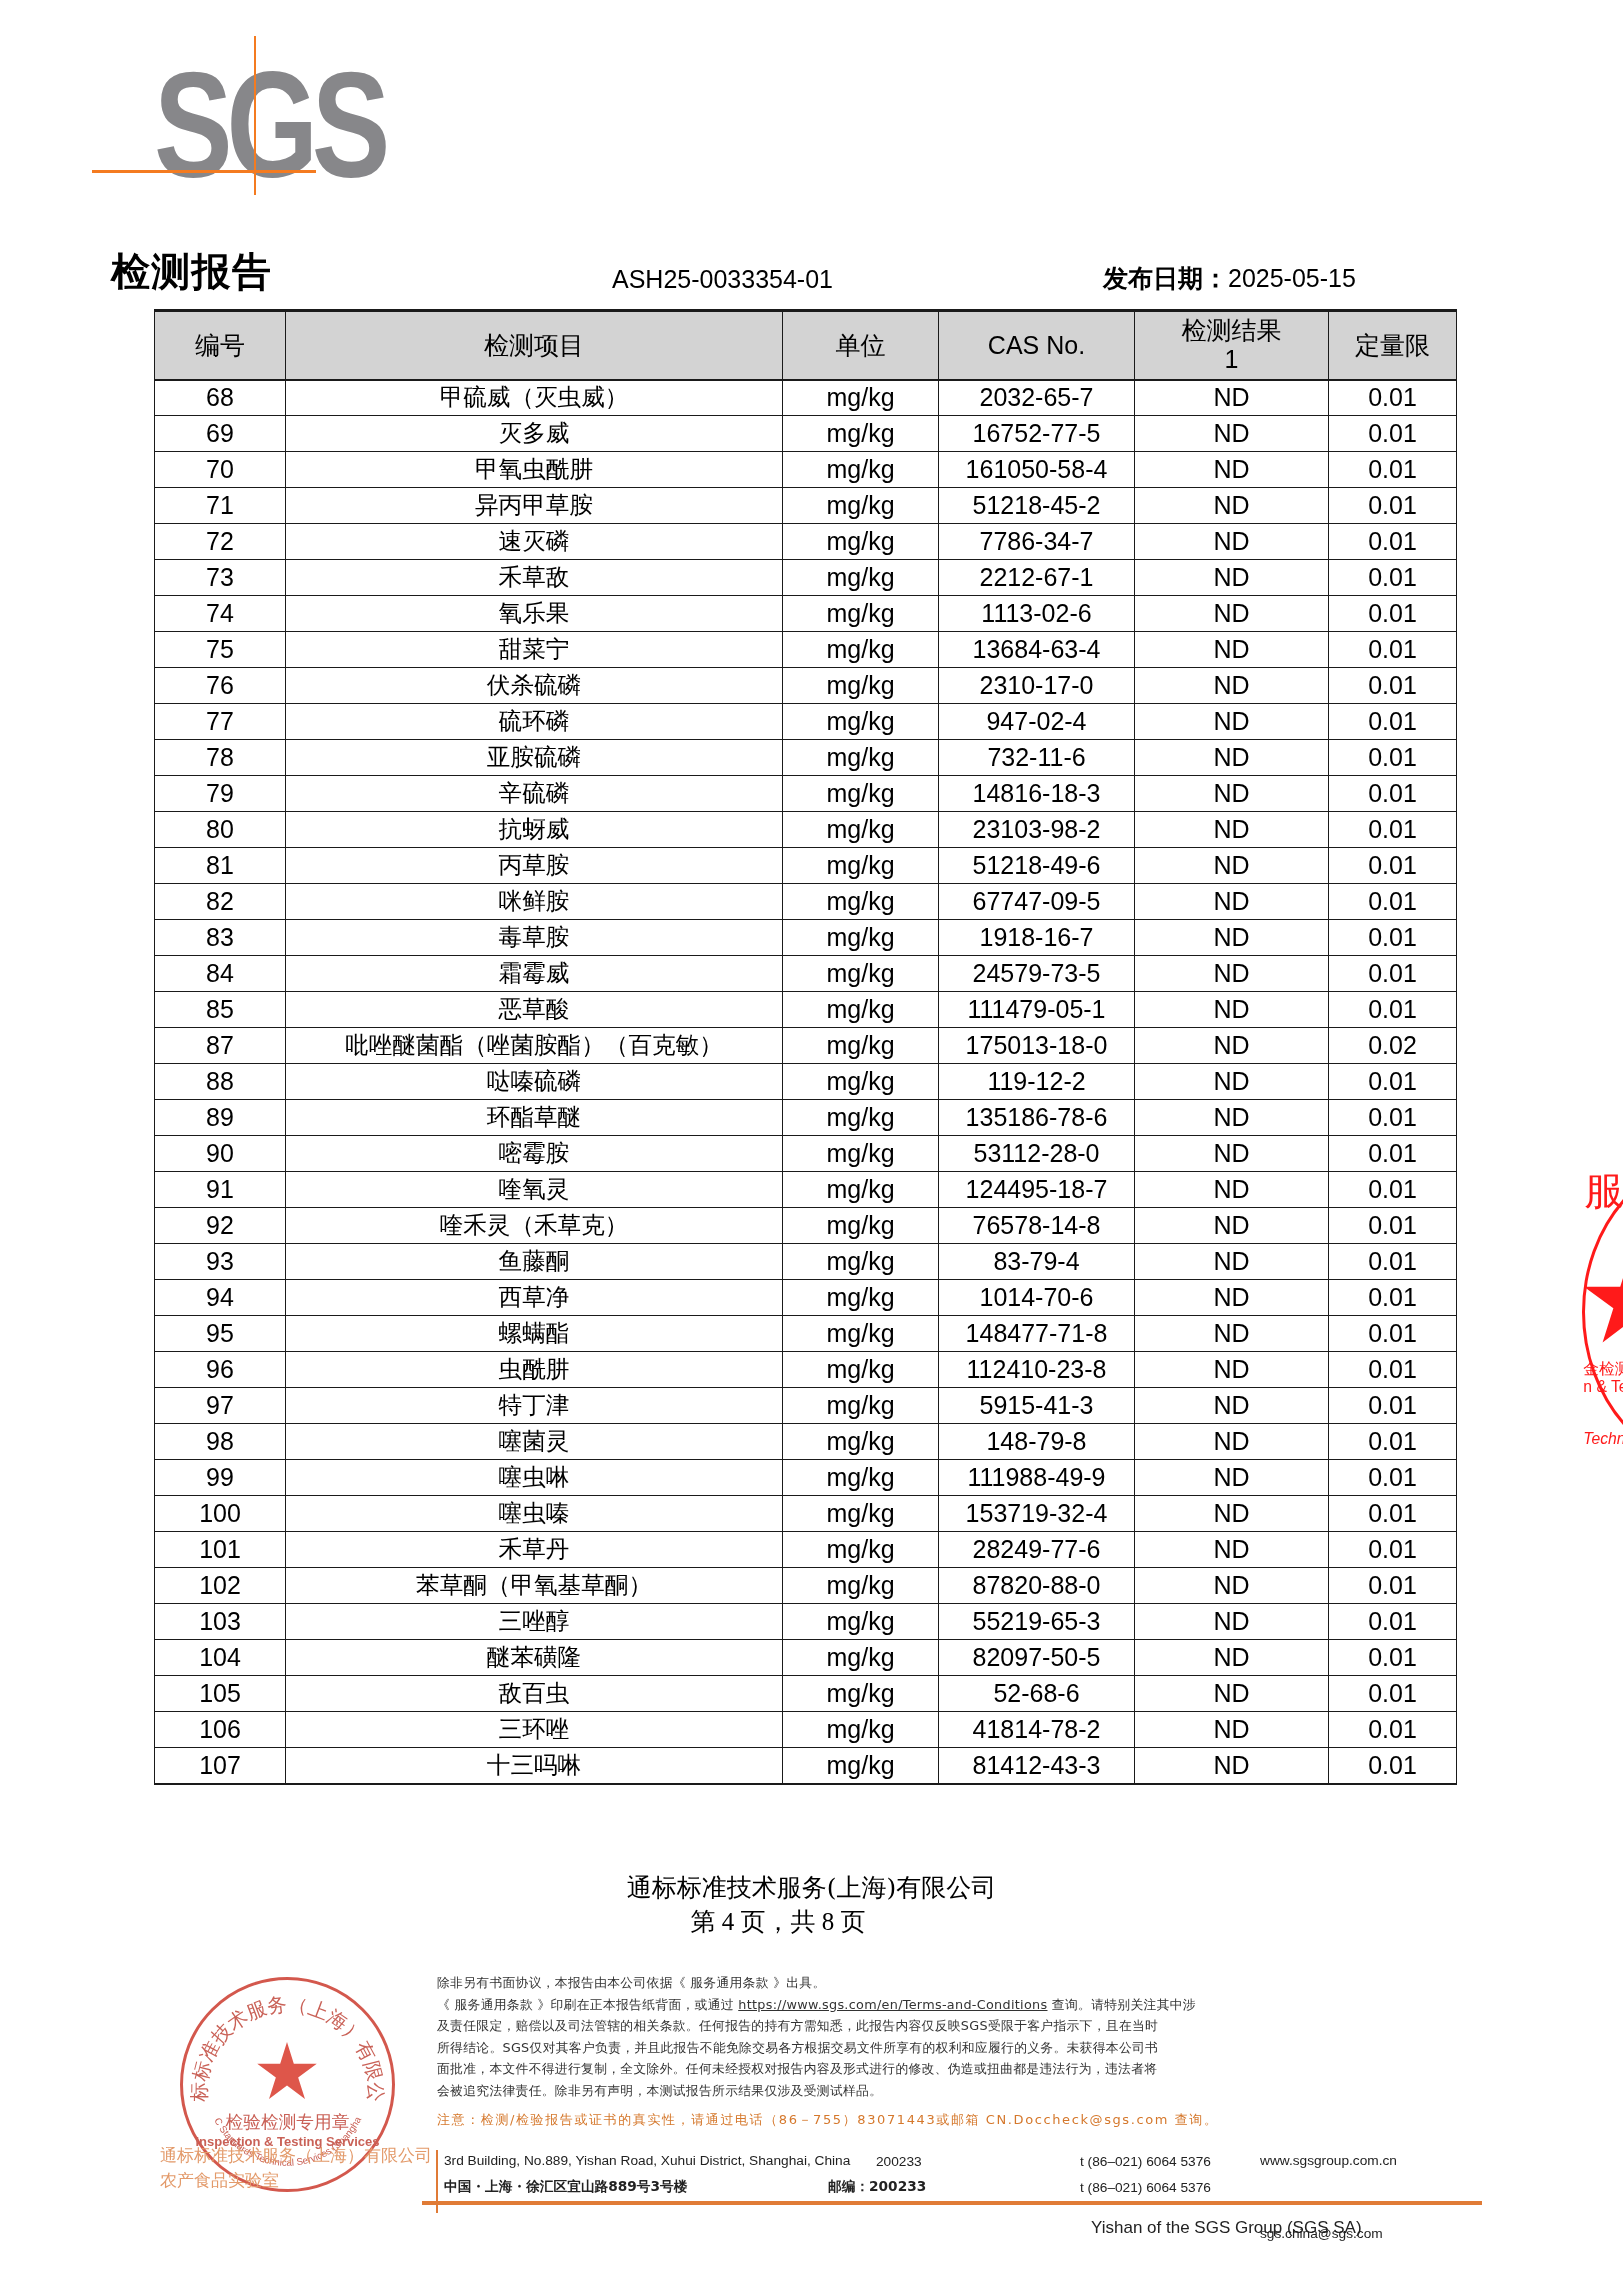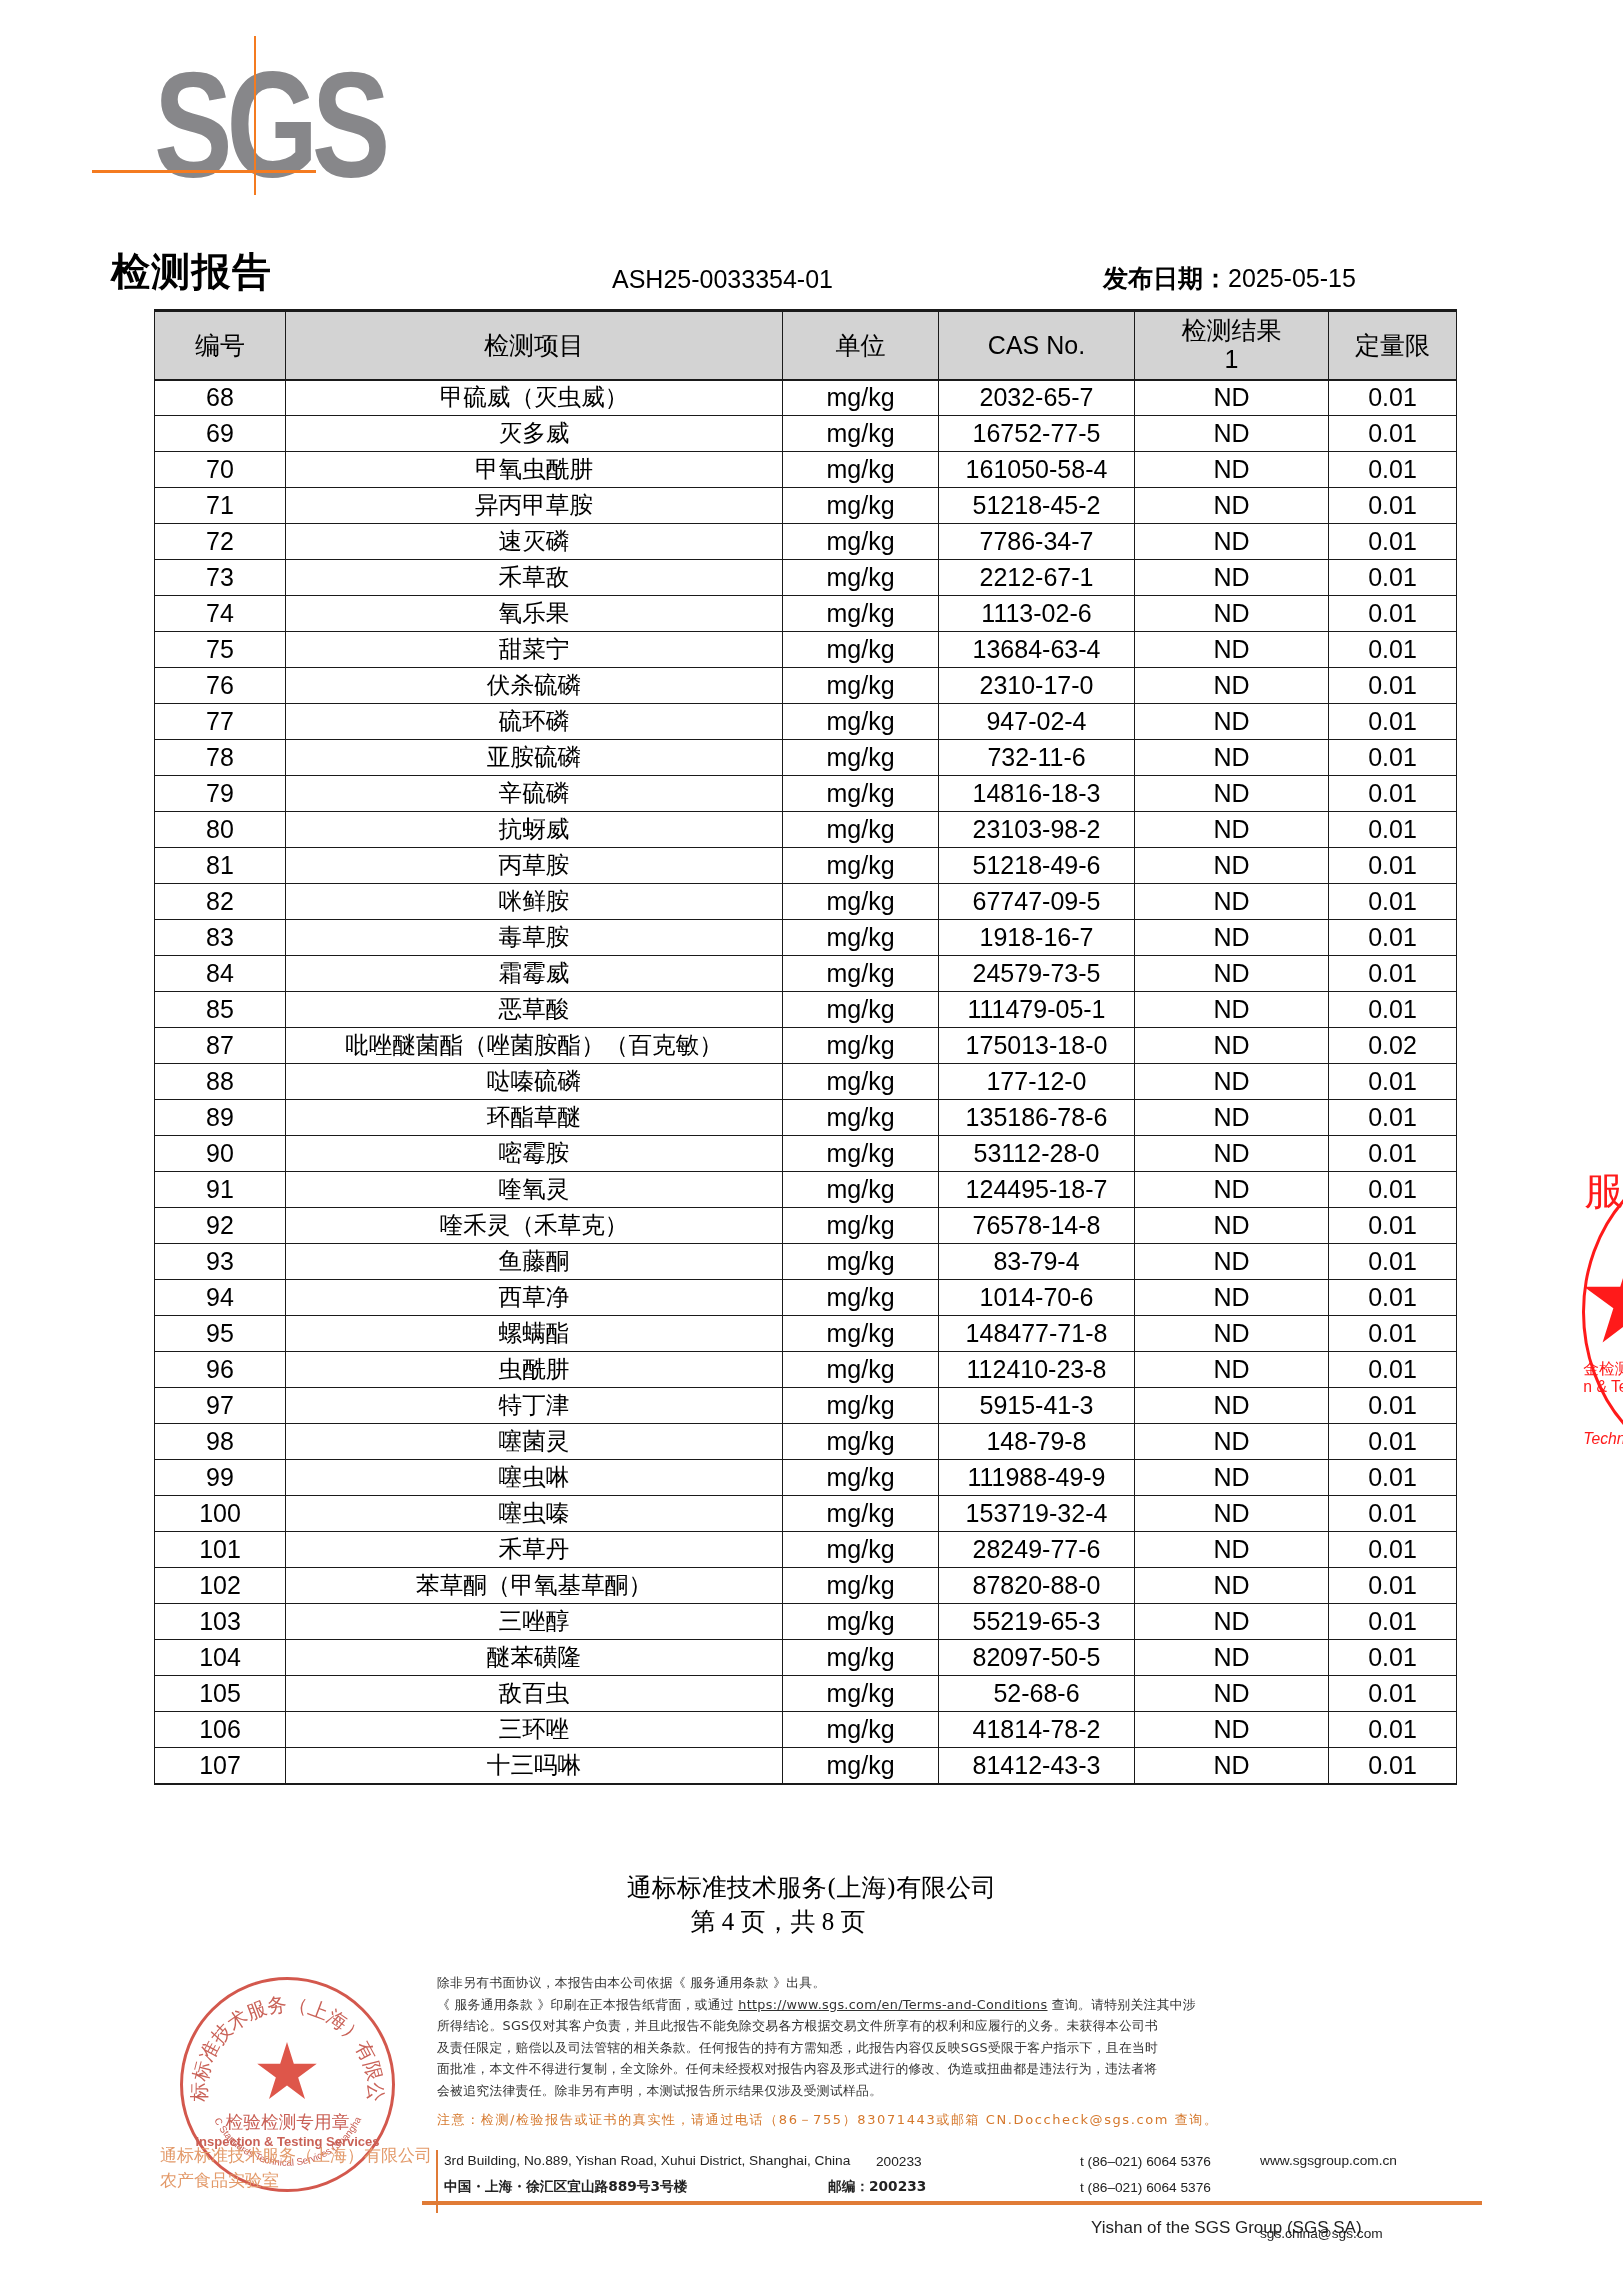--- a/index.html
+++ b/index.html
@@ -264,21 +264,21 @@
         <td class="name">吡唑醚菌酯（唑菌胺酯）（百克敏）</td>
         <td>mg/kg</td>
         <td>175013-18-0</td>
         <td>ND</td>
         <td>0.02</td>
       </tr>
       <tr>
         <td>88</td>
         <td class="name">哒嗪硫磷</td>
         <td>mg/kg</td>
-        <td>177-12-0</td>
+        <td>119-12-2</td>
         <td>ND</td>
         <td>0.01</td>
       </tr>
       <tr>
         <td>89</td>
         <td class="name">环酯草醚</td>
         <td>mg/kg</td>
         <td>135186-78-6</td>
         <td>ND</td>
         <td>0.01</td>
@@ -466,22 +466,22 @@
   <div class="t2">
     <div>金检测</div>
     <div>n &amp; Te</div>
   </div>
   <div class="t3">Technica</div>
 </div>
 
 <div class="disclaimer">
   <p>除非另有书面协议，本报告由本公司依据《 服务通用条款 》出具。</p>
   <p><span>《 服务通用条款 》印刷在正本报告纸背面，或通过 </span><a>https://www.sgs.com/en/Terms-and-Conditions</a><span> 查询。请特别关注其中涉</span></p>
+  <p>及责任限定，赔偿以及司法管辖的相关条款。任何报告的持有方需知悉，此报告内容仅反映SGS受限于客户指示下，且在当时</p>
   <p>所得结论。SGS仅对其客户负责，并且此报告不能免除交易各方根据交易文件所享有的权利和应履行的义务。未获得本公司书</p>
-  <p>及责任限定，赔偿以及司法管辖的相关条款。任何报告的持有方需知悉，此报告内容仅反映SGS受限于客户指示下，且在当时</p>
   <p>面批准，本文件不得进行复制，全文除外。任何未经授权对报告内容及形式进行的修改、伪造或扭曲都是违法行为，违法者将</p>
   <p>会被追究法律责任。除非另有声明，本测试报告所示结果仅涉及受测试样品。</p>
 </div>
 <div class="notice">注意：检测/检验报告或证书的真实性，请通过电话（86－755）83071443或邮箱 CN.Doccheck@sgs.com 查询。</div>
 
 <div class="addr-vline"></div>
 <div class="addr" style="left:444px; top:2153px;">3rd Building, No.889, Yishan Road, Xuhui District, Shanghai, China</div>
 <div class="addr" style="left:876px; top:2154px;">200233</div>
 <div class="addr cn" style="left:444px; top:2178px;">中国・上海・徐汇区宜山路889号3号楼</div>
 <div class="addr cn" style="left:828px; top:2178px;"><span>邮编：</span><span>200233</span></div>

